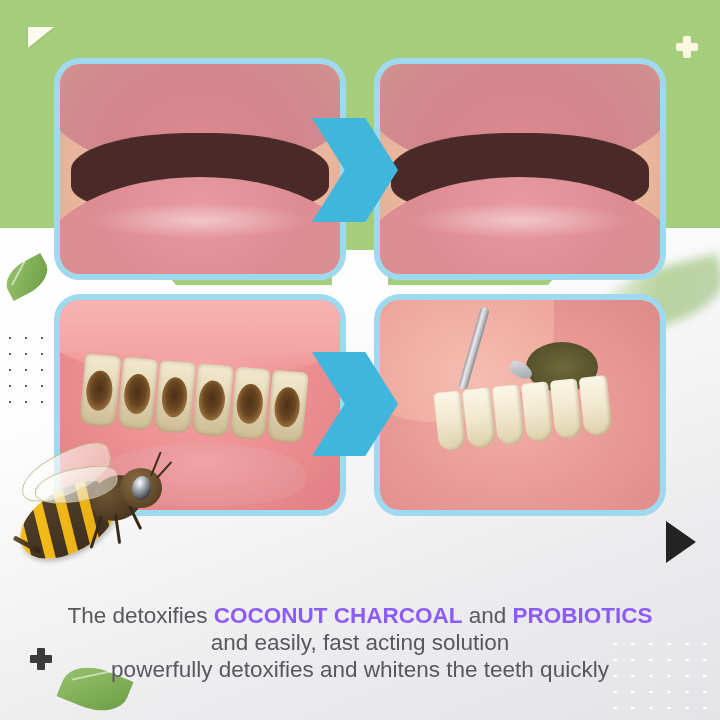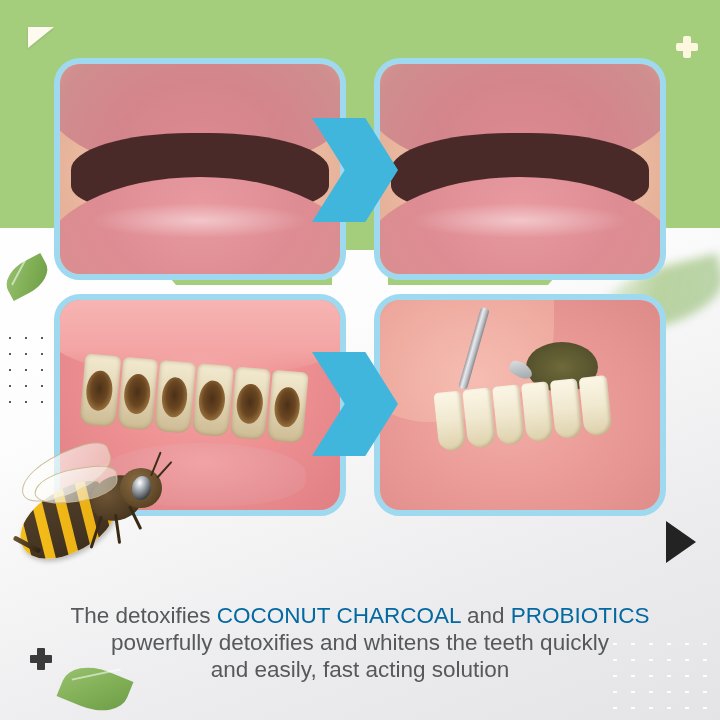--- a/index.html
+++ b/index.html
@@ -155,21 +155,21 @@
   .l3 { left:124px; top:58px; width:3px; height:26px; transform:rotate(-26deg); }
   .stinger { position:absolute; left:8px; top:94px; width:30px; height:5px;
     background:linear-gradient(90deg,#6b5430,#2d2113); border-radius:3px; transform:rotate(28deg); }
 
   
   .headline { position:absolute; left:0; right:0; top:548px; text-align:center;
     font-size:45px; font-weight:700; letter-spacing:1px; color:#6f8f52;
     font-family:"DejaVu Sans", sans-serif; }
   .sub { position:absolute; left:24px; right:24px; top:602px; text-align:center;
     font-size:22.5px; line-height:27px; color:#56585c; font-weight:400; }
-  .sub b { font-weight:400; color:#0369a1; }
+  .sub b { font-weight:700; color:#8b5cf6; }
   .sub .line { display:block; white-space:nowrap; }
 </style>
 </head>
 <body>
 
 <div class="stage">
 
   <div class="bg-white"></div>
 
   <svg class="bg-green" viewBox="0 0 720 300" preserveAspectRatio="none">
@@ -308,17 +308,17 @@
     <div class="leg l1"></div>
       <div class="leg l2"></div>
       <div class="leg l3"></div>
     <div class="wing w1"></div>
     <div class="wing w2"></div>
   </div>
 
 
   <div class="sub">
     <span class="line"><span>The detoxifies </span><b>COCONUT CHARCOAL</b><span> and </span><b>PROBIOTICS</b></span>
+    <span class="line">and easily, fast acting solution</span>
     <span class="line">powerfully detoxifies and whitens the teeth quickly</span>
-    <span class="line">and easily, fast acting solution</span>
   </div>
 
 </div>
 
 </body></html>

